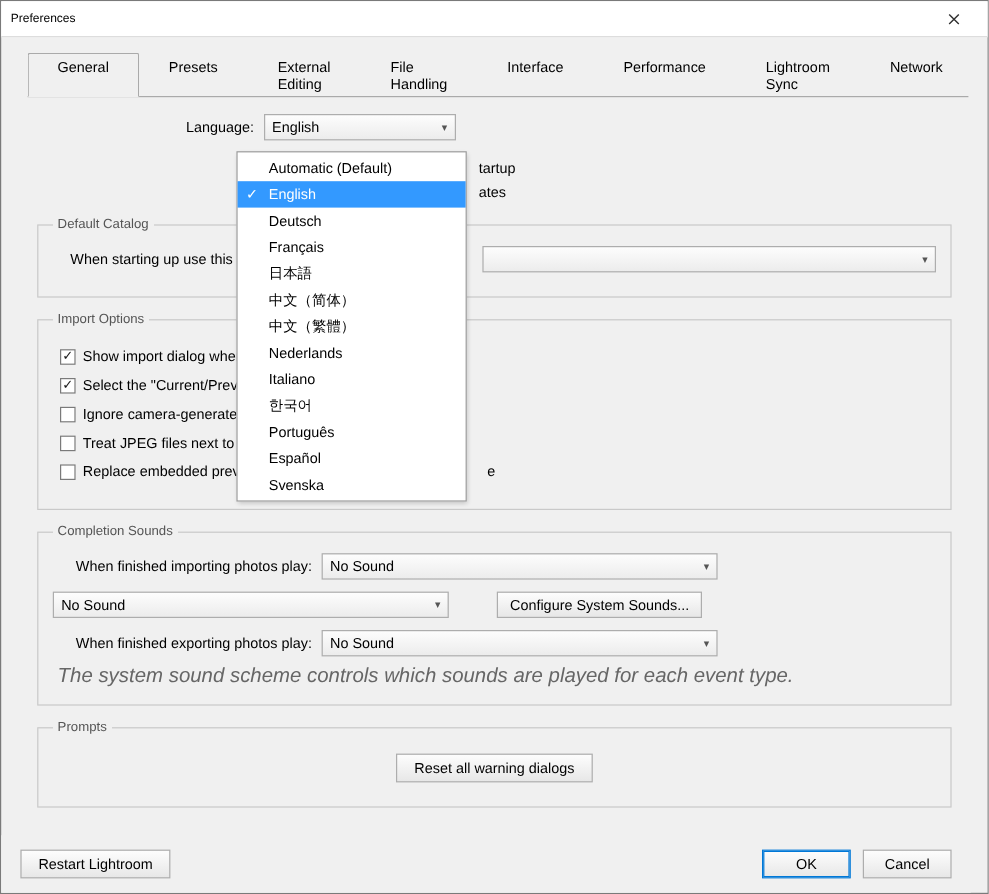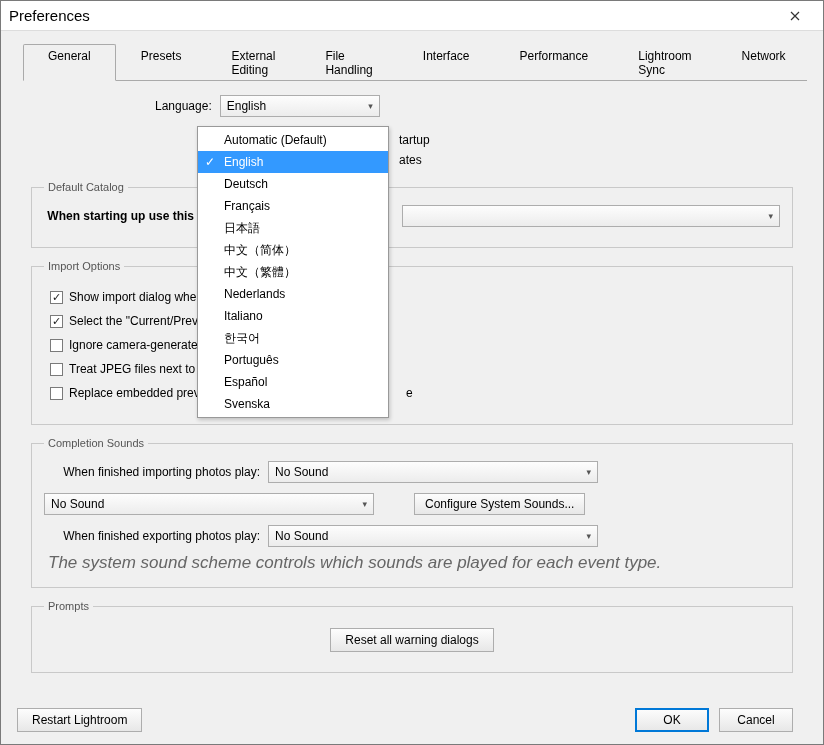--- a/index.html
+++ b/index.html
@@ -21,21 +21,21 @@
   }
   .titlebar {
     height: 30px;
     background: #fff;
     display: flex;
     align-items: center;
     padding: 0 8px;
     border-bottom: 1px solid #ddd;
     justify-content: space-between;
   }
-  .titlebar .title { font-size: 15px; }
+  .titlebar .title { font-size: 10px; }
   .titlebar .close {
     width: 40px; height: 28px;
     display:flex; align-items:center; justify-content:center;
     font-size: 14px;
     cursor: pointer;
   }
   .content {
     padding: 12px 16px 0 16px;
     height: calc(100% - 30px - 48px);
     overflow: hidden;
@@ -226,21 +226,21 @@
       <div class="row" style="margin-left:374px;">
         <span class="partial">tartup</span>
       </div>
       <div class="row" style="margin-left:374px; margin-bottom:14px;">
         <span class="partial">ates</span>
       </div>
 
       <fieldset class="group">
         <legend>Default Catalog</legend>
         <div class="row">
-          <div class="label" style="width:150px;font-weight:bold;">When starting up use this</div>
+          <div class="label" style="width:150px;">When starting up use this</div>
           <div class="combo" style="flex:1; margin-left:200px;">
             <span></span>
             <span class="caret">▾</span>
           </div>
         </div>
       </fieldset>
 
       <fieldset class="group">
         <legend>Import Options</legend>
 

